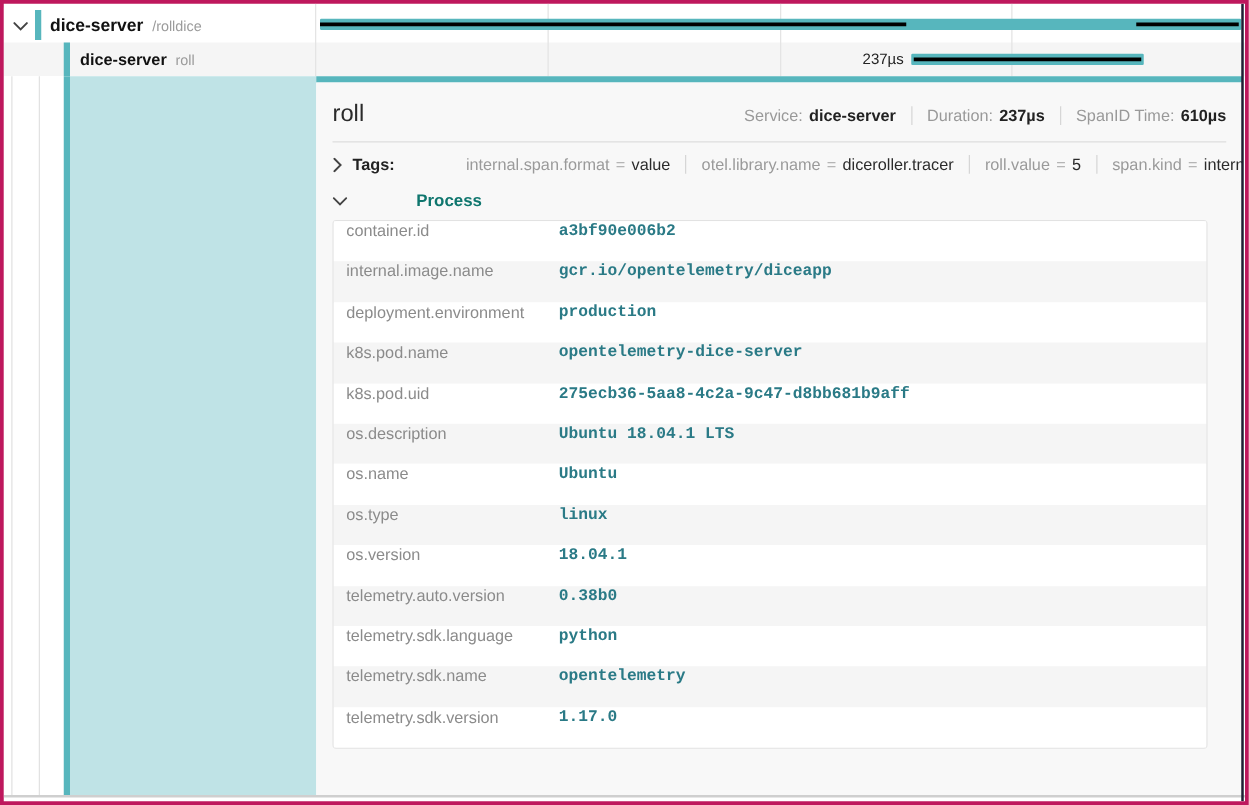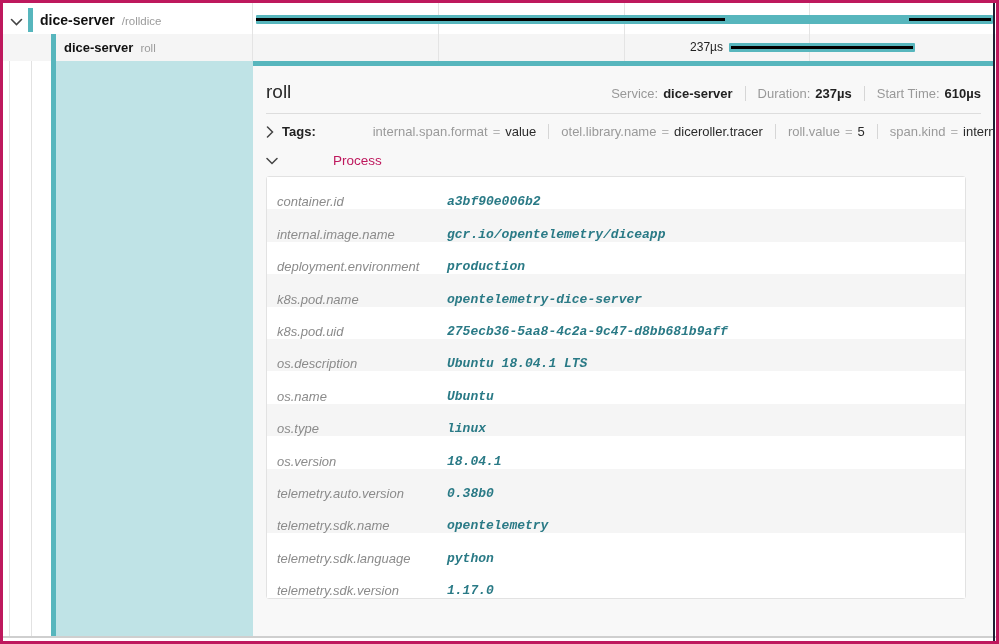--- a/index.html
+++ b/index.html
@@ -46,24 +46,24 @@
 
   .tags-row { display:flex; align-items:center; padding:10px 0 6px 0; font-size:13px; cursor:pointer; }
   .tags-title { font-weight:700; color:#222; margin:0 18px 0 8px; }
   .tag { display:flex; align-items:center; white-space:nowrap;padding-left:39px; }
   .tag + .tag { border-left:1px solid #d6d6d6; margin-left:12px; padding-left:12px; }
   .tag .k { color:#9a9a9a; }
   .tag .eq { color:#b5b5b5; margin:0 5px; }
   .tag .v { color:#2b2b2b; }
 
   .process-row { display:flex; align-items:center; padding:8px 0 8px 0; font-size:13.5px; cursor:pointer; }
-  .process-title { font-weight:400; color:#be185d; margin-left:8px;padding-left:47px; }
+  .process-title { font-weight:700; color:#0f766e; margin-left:8px;padding-left:47px; }
 
   .kv-table { width:700px; background:#fff; border:1px solid #e2e2e2; border-radius:3px; margin-left:0; }
-  .pr-row { display:flex; height:32.4px; align-items:flex-end; background:#fff;font-style:italic; }
+  .pr-row { display:flex; height:32.4px; align-items:flex-start; background:#fff; }
   .pr-row.alt { background:#f5f5f5; }
   .pr-key { width:180px; padding-left:10px; font-size:13px; color:#8b8b8b; flex:none; }
   .pr-val { font-family:"Liberation Mono", monospace; font-size:13px; color:#2a7a86; font-weight:700; }
 
   .spanid-row { display:flex; justify-content:flex-end; align-items:center; margin-top:9px; }
   .spanid-label { color:#b3b3b3; font-size:13.5px; margin-right:6px; }
   .spanid-value { color:#333; font-size:13.5px; }
   .link-btn { margin-left:10px; width:36px; height:29px; border:1px solid #ccc; border-radius:4px; background:#f7f7f7; display:flex; align-items:center; justify-content:center; cursor:pointer; }
 
   .right-edge { position:absolute; right:1px; top:0; bottom:0; width:2px; background:#1e1e33; }
@@ -132,21 +132,21 @@
             <span class="meta-label">Service:</span>
             <span class="meta-value">dice-server</span>
           </div>
 
           <div class="meta-item alt">
             <span class="meta-label">Duration:</span>
             <span class="meta-value">237µs</span>
           </div>
 
           <div class="meta-item">
-            <span class="meta-label">Start Time:</span>
+            <span class="meta-label">SpanID Time:</span>
             <span class="meta-value">610µs</span>
           </div>
         </div>
     </div>
 
     <div class="tags-row">
       <span style="display:inline-flex;">
         <svg width="8" height="12" viewBox="0 0 8 12">
             <path d="M1.5 1l5 5-5 5" fill="none" stroke="#444" stroke-width="1.5" stroke-linecap="round"></path>
           </svg>
@@ -234,28 +234,28 @@
         <div class="pr-row">
           <div class="pr-key">os.version</div>
           <div class="pr-val">18.04.1</div>
         </div>
 
         <div class="pr-row alt">
           <div class="pr-key">telemetry.auto.version</div>
           <div class="pr-val">0.38b0</div>
         </div>
 
+        <div class="pr-row">
+          <div class="pr-key">telemetry.sdk.language</div>
+          <div class="pr-val">python</div>
+        </div>
+
         <div class="pr-row alt">
           <div class="pr-key">telemetry.sdk.name</div>
           <div class="pr-val">opentelemetry</div>
-        </div>
-
-        <div class="pr-row">
-          <div class="pr-key">telemetry.sdk.language</div>
-          <div class="pr-val">python</div>
         </div>
 
         <div class="pr-row">
           <div class="pr-key">telemetry.sdk.version</div>
           <div class="pr-val">1.17.0</div>
         </div>
       </div>
 
 
   </div>

